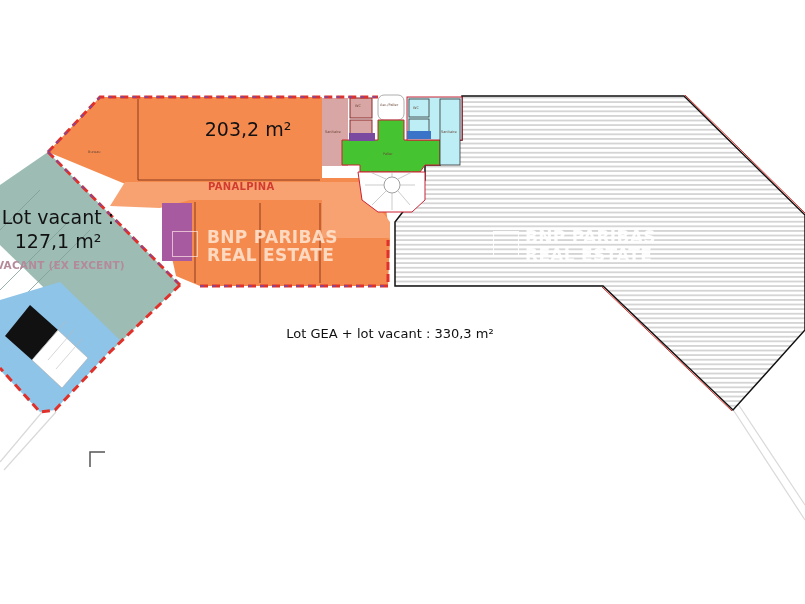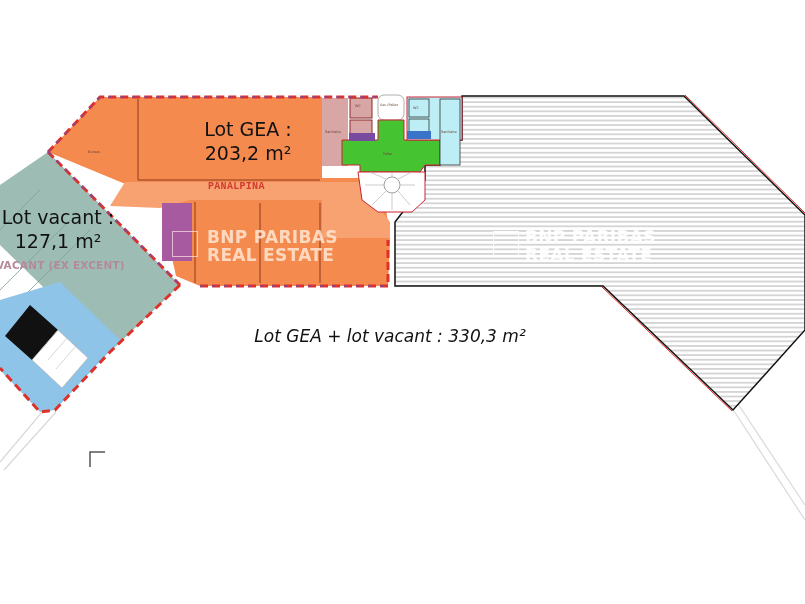--- a/index.html
+++ b/index.html
@@ -1,22 +1,22 @@
 <!DOCTYPE html>
 <html><head>
 <meta charset="utf-8">
 <style>
   html, body { margin:0; padding:0; background:#ffffff; }
   body { width:805px; height:604px; overflow:hidden; position:relative; font-family:"DejaVu Sans", sans-serif; }
   #plan { position:absolute; left:0; top:0; width:805px; height:604px; }
   .label-big { position:absolute; font-family:"DejaVu Sans", sans-serif; font-weight:normal; color:#111; text-align:center; line-height:1.25; }
   #lot-gea-label { left:178px; top:118px; width:140px; font-size:19px; }
   #lot-vacant-label { left:-22px; top:206px; width:160px; font-size:19px; }
-  #total-label { left:210px; top:326px; width:360px; font-size:17px;font-style:italic; }
-  #panalpina-label { position:absolute; left:208px; top:181px; font-size:10px; font-weight:bold; color:#d33b2f; letter-spacing:0.3px;font-family:Liberation Mono, monospace; }
+  #total-label { left:210px; top:326px; width:360px; font-size:13px; }
+  #panalpina-label { position:absolute; left:208px; top:181px; font-size:10px; font-weight:bold; color:#d33b2f; letter-spacing:0.3px; }
   #ex-excent-label { position:absolute; left:-4px; top:259px; font-size:10.5px; font-weight:bold; color:#b48a9a; letter-spacing:0.2px; }
   .wm { position:absolute; font-weight:bold; line-height:1.05; font-size:17px; letter-spacing:0.3px; }
   #wm1 { left:207px; top:229px; color:rgba(255,230,210,0.85); }
   #wm2 { left:525px; top:229px; color:rgba(255,255,255,0.9); }
   .wm-logo { position:absolute; width:24px; height:24px; border:1px solid rgba(255,230,230,0.7); }
   #wm1-logo { left:172px; top:231px; }
   #wm2-logo { left:493px; top:231px; border-color:rgba(255,255,255,0.9); }
   .tiny { position:absolute; font-size:3.5px; color:#6b4a3a; }
 </style>
 </head>
@@ -119,21 +119,20 @@
   <div>BNP PARIBAS</div>
   <div>REAL ESTATE</div>
 </div>
 <div id="wm2-logo" class="wm-logo"></div>
 <div id="wm2" class="wm">
   <div>BNP PARIBAS</div>
   <div>REAL ESTATE</div>
 </div>
 
 <div id="lot-gea-label" class="label-big">
-  <div>Lot GEA :</div>
   <div>203,2 m²</div>
 </div>
 
 <div id="panalpina-label">PANALPINA</div>
 
 <div id="lot-vacant-label" class="label-big">
   <div>Lot vacant :</div>
   <div>127,1 m²</div>
 </div>
 

